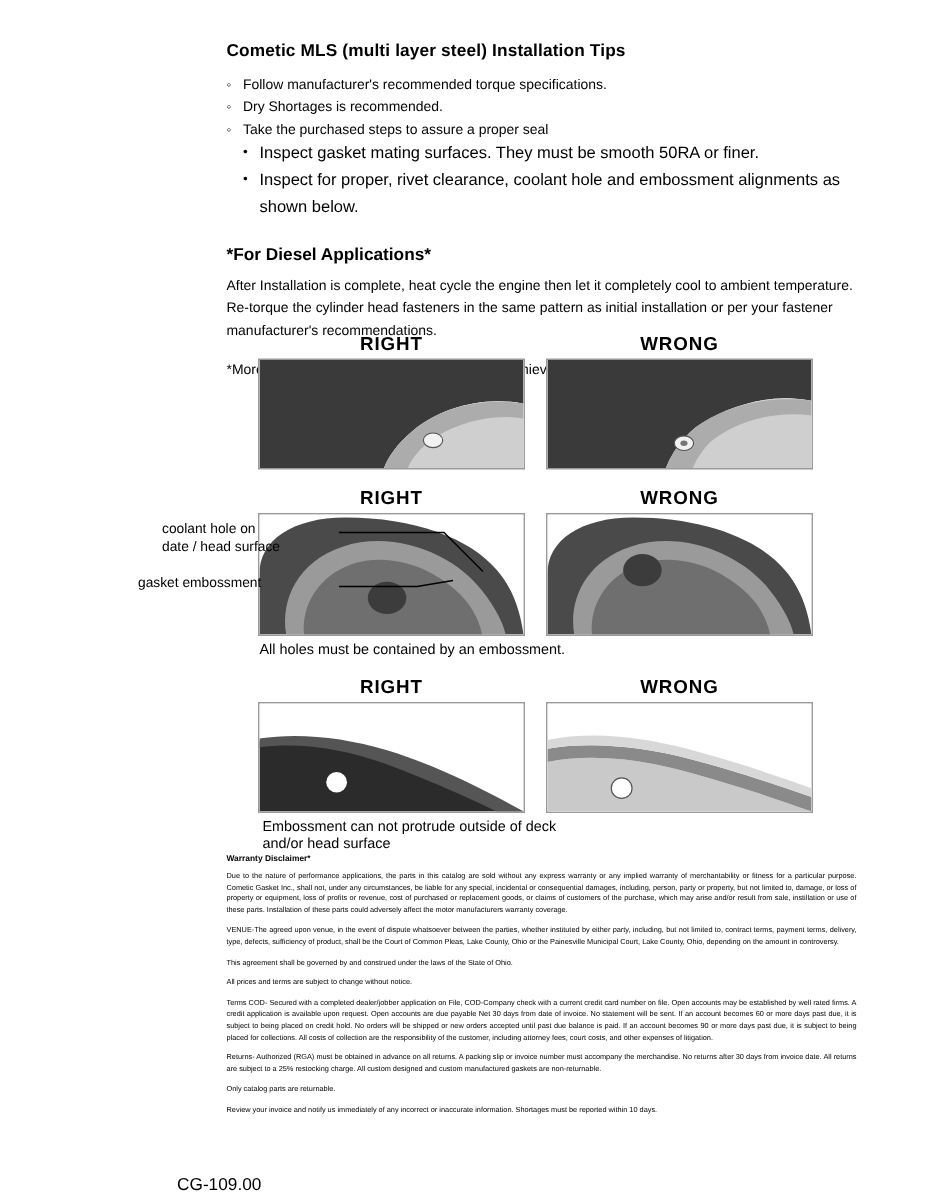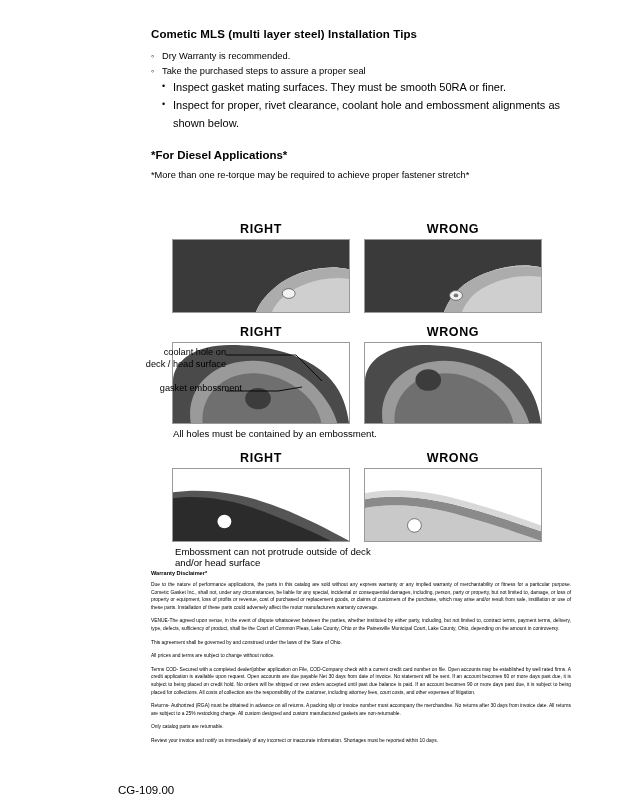--- a/index.html
+++ b/index.html
@@ -131,21 +131,20 @@
     margin: 0 auto;
   }
   .caption-wrap.shift {
     padding-left: 4px;
   }
 
   
   .callout {
     position: absolute;
     font-size: 9.2px;
-    text-align: right;
     line-height: 1.3;
   }
 
   
   .warranty {
     position: absolute;
     left: 103px;
     top: 570px;
     width: 420px;
   }
@@ -172,29 +171,31 @@
 </style>
 </head>
 <body>
 
 <div class="page">
 
   <div class="content">
     <h1 class="title">Cometic MLS (multi layer steel) Installation Tips</h1>
 
     <ul class="bullets">
-      <li>Dry Warranty is recommended.</li>
+      <li>Follow manufacturer's recommended torque specifications.</li>
+      <li>Dry Shortages is recommended.</li>
       <li>Take the purchased steps to assure a proper seal</li>
     </ul>
     <ul class="subbullets">
       <li>Inspect gasket mating surfaces.  They must be smooth 50RA or finer.</li>
       <li>Inspect for proper, rivet clearance, coolant hole and embossment alignments as shown below.</li>
     </ul>
 
     <h2 class="subhead">*For Diesel Applications*</h2>
+    <p class="para">After Installation is complete, heat cycle the engine then let it completely cool to ambient temperature. Re-torque the cylinder head fasteners in the same pattern as initial installation or per your fastener manufacturer's recommendations.</p>
     <p class="para last">*More than one re-torque may be required to achieve proper fastener stretch*</p>
   </div>
 
   <div class="figures">
 
     <div class="fig-block">
       <div class="fig-row">
         <div class="fig-col">
           <div class="fig-label">RIGHT</div>
           <svg class="fig-img" viewBox="0 0 178 74" preserveAspectRatio="none">
@@ -241,23 +242,23 @@
             <ellipse cx="64" cy="38" rx="13" ry="11" fill="#3c3c3c"></ellipse>
           </svg>
         </div>
       </div>
       <div class="caption-wrap">
         <div class="fig-caption">All holes must be contained by an embossment.</div>
       </div>
 
       <div class="callout" style="left:60px; top:22px; width:118px;">
         <span>coolant hole on</span><br>
-        <span>deck / head surface</span>
-      </div>
-      <div class="callout" style="left:76px; top:58px; width:118px;">
+        <span>date / head surface</span>
+      </div>
+      <div class="callout" style="left:44px; top:58px; width:118px;">
         <span>gasket embossment</span>
       </div>
       <svg style="position:absolute; left:178px; top:18px; width:120px; height:60px;" viewBox="0 0 120 60">
         <path d="M0 12 L70 12 L96 38" stroke="#000" stroke-width="0.9" fill="none"></path>
         <path d="M0 48 L52 48 L76 44" stroke="#000" stroke-width="0.9" fill="none"></path>
       </svg>
     </div>
 
     <div class="fig-block" style="margin-top:12px;">
       <div class="fig-row">

